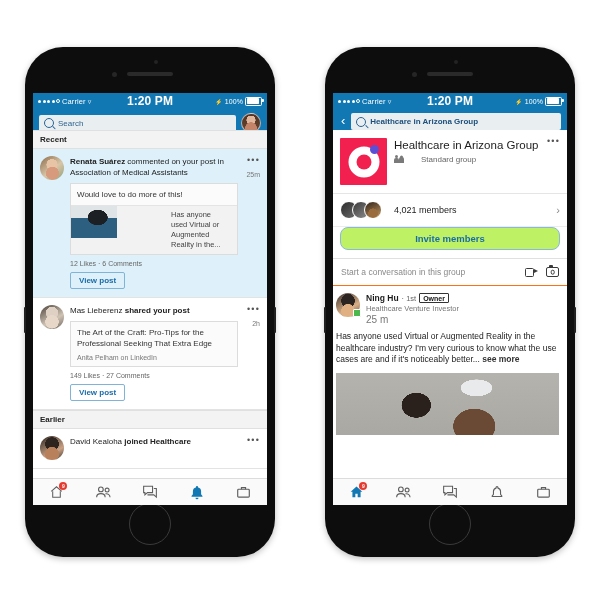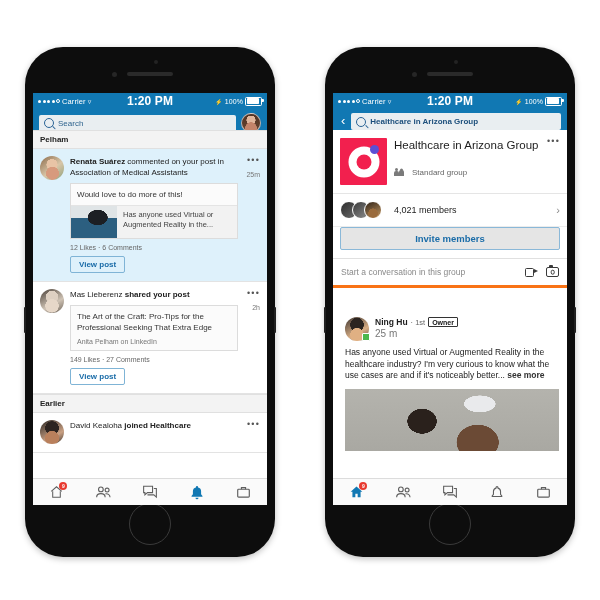--- a/index.html
+++ b/index.html
@@ -78,64 +78,64 @@
   .dots3{position:absolute;right:7px;top:8px;color:#555;font-size:9px;letter-spacing:1.2px;line-height:6px;}
 
   
   .quote{margin-top:5px;border:1px solid #dcdcdc;background:#fbfbfb;}
   .q-text{padding:5px 6px;font-size:8px;color:#333;line-height:11px;}
   .q-inner{display:flex;border-top:1px solid #e4e4e4;background:#f2f2f2;}
   .q-thumb{width:46px;height:32px;flex:none;background:
       radial-gradient(ellipse at 58% 36%, #1c1f24 0 26%, transparent 27%),
       linear-gradient(180deg,#dfe4e6 0 38%, #2c5f80 38% 100%),
       #cfd6d9;}
-  .q-capt{padding:4px 6px;font-size:7.5px;line-height:10px;color:#444;}
+  .q-capt{padding:4px 16px;font-size:7.5px;line-height:10px;color:#444;margin-left:38px;}
   .q-sub{padding:0 6px 5px 6px;font-size:7px;color:#777;}
 
   .n-stats{margin-top:5px;font-size:7px;color:#666;}
   .viewpost{margin-top:5px;display:inline-block;border:1px solid #7fb4d6;border-radius:2px;color:#1a6ca8;font-size:8px;font-weight:bold;padding:3px 8px;background:transparent;}
 
   
   .grp-head{display:flex;padding:8px 7px;gap:7px;position:relative;border-bottom:1px solid #e5e5e5;}
   .grp-logo{width:47px;height:47px;flex:none;background:#f2204e;position:relative;border-radius:1px;}
   .grp-logo .ring{position:absolute;left:50%;top:50%;transform:translate(-50%,-50%);width:31px;height:31px;border-radius:50%;background:#fff;}
   .grp-logo .core{position:absolute;left:50%;top:50%;transform:translate(-50%,-50%);width:15px;height:15px;border-radius:50%;background:#f2204e;}
   .grp-logo .dot{position:absolute;right:8px;top:7px;width:9px;height:9px;border-radius:50%;background:#5b4fd4;}
   .grp-info{flex:1;min-width:0;padding-right:18px;}
   .grp-name{font-size:11.5px;line-height:14px;color:#1d1d1d;}
-  .grp-type{margin-top:16px;font-size:8px;color:#666;display:flex;align-items:flex-start;gap:8px;}
+  .grp-type{margin-top:3px;font-size:8px;color:#666;display:flex;align-items:flex-start;gap:17px;}
   .peeps{width:10px;height:8px;flex:none;position:relative;}
   .peeps::before,.peeps::after{content:"";position:absolute;bottom:0;border-radius:2px 2px 0 0;background:#7a7a7a;}
   .peeps::before{left:0;width:5px;height:5.5px;}
   .peeps::after{right:0;width:5px;height:6.5px;}
   .peeps i{position:absolute;top:0;left:0.6px;width:3.4px;height:3.4px;border-radius:50%;background:#7a7a7a;box-shadow:5px 0.6px 0 0 #7a7a7a;}
 
   .members-row{display:flex;align-items:center;padding:7px;gap:6px;border-bottom:1px solid #ececec;}
   .stack{display:flex;flex:none;}
   .stack span{width:16px;height:16px;border-radius:50%;border:1.2px solid #fff;margin-left:-6px;}
   .stack span:first-child{margin-left:0;}
   .s1{background:linear-gradient(140deg,#2c2c2c,#6b6b6b);}
   .s2{background:linear-gradient(140deg,#3a3a3a,#8d8d8d);}
   .s3{background:radial-gradient(circle at 50% 70%,#9a6b3d 0 34%,transparent 35%),linear-gradient(150deg,#2f2217,#c79a63);}
   .members-txt{flex:1;font-size:9px;color:#222;margin-left:6px;}
   .chev-r{color:#8a8a8a;font-size:11px;font-weight:300;}
 
   .invite-wrap{padding:0 7px 8px 7px;border-bottom:1px solid #e0e0e0;}
-  .invite{display:block;text-align:center;border:1px solid #8ab8d8;border-radius:2px;color:#1a6ca8;font-weight:bold;font-size:9.5px;padding:5px 16px;background:#e5e5e5;}
-
-  .convo{display:flex;align-items:center;gap:8px;padding:8px 8px;border-bottom:3px solid #f97316;}
+  .invite{display:block;text-align:center;border:1px solid #8ab8d8;border-radius:8px;color:#1a6ca8;font-weight:bold;font-size:9.5px;padding:5px 16px;background:#bef264;}
+
+  .convo{display:flex;align-items:center;gap:8px;padding:8px 8px;border-bottom:1px solid #f97316;}
   .convo-txt{flex:1;font-size:8.5px;color:#8a8a8a;}
   .ic-video{width:13px;height:9px;position:relative;flex:none;}
   .ic-video::before{content:"";position:absolute;left:0;top:0;width:8.5px;height:9px;border:1.2px solid #3a3a3a;border-radius:1.5px;box-sizing:border-box;}
   .ic-video::after{content:"";position:absolute;right:0;top:1.6px;border-top:2.8px solid transparent;border-bottom:2.8px solid transparent;border-left:4px solid #3a3a3a;}
   .ic-cam{width:13px;height:10px;border:1.2px solid #3a3a3a;border-radius:2px;position:relative;flex:none;box-sizing:border-box;}
   .ic-cam::before{content:"";position:absolute;left:50%;top:50%;transform:translate(-50%,-50%);width:4.6px;height:4.6px;border:1.1px solid #3a3a3a;border-radius:50%;box-sizing:border-box;}
   .ic-cam::after{content:"";position:absolute;left:2px;top:-2.6px;width:4px;height:2px;background:#3a3a3a;border-radius:1px 1px 0 0;}
 
-  .post{padding:7px 8px 0 12px;margin-top:22px;}
+  .post{padding:7px 8px 0 3px;}
   .p-head{display:flex;gap:6px;}
   .p-av{width:24px;height:24px;border-radius:50%;flex:none;position:relative;
     background:radial-gradient(circle at 50% 74%,#e0b083 0 31%,transparent 32%),
                radial-gradient(circle at 50% 32%,#2b2420 0 33%,transparent 34%),
                linear-gradient(150deg,#3b3330,#d8ae85 62%,#5a4a3d);}
   .p-av .ind{position:absolute;right:-1px;bottom:0px;width:6px;height:6px;background:#4db84d;border:1px solid #fff;border-radius:1px;}
   .p-who{flex:1;min-width:0;}
   .p-l1{display:flex;align-items:center;gap:3px;font-size:8.5px;color:#1d1d1d;}
   .p-l1 b{font-weight:bold;}
   .p-deg{color:#666;font-size:7.5px;text-align:center;}
@@ -197,21 +197,21 @@
       <div class="navbar">
         <div class="searchbox">
           <span class="mag"></span>
           <span class="searchtxt">Search</span>
         </div>
         <div class="me-avatar"></div>
       </div>
 
       <div class="feed">
 
-        <div class="sec-head">Pelham</div>
+        <div class="sec-head">Recent</div>
 
         <div class="notif unread">
           <div class="n-av av-renata"></div>
           <div class="n-body">
             <div class="n-title">
               <b>Renata Suárez</b><span class="plain"> commented on your post in Association of Medical Assistants</span>
             </div>
 
             <div class="quote">
               <div class="q-text">Would love to do more of this!</div>
@@ -384,20 +384,21 @@
           <div class="p-head">
             <div class="p-av">
                 <span class="ind"></span>
               </div>
             <div class="p-who">
               <div class="p-l1">
                 <b>Ning Hu</b>
                 <span class="p-deg">· 1st</span>
                 <span class="p-badge">Owner</span>
               </div>
+              <div class="p-l2">Healthcare Venture Investor</div>
               <div class="p-l3">25 m</div>
             </div>
           </div>
           <div class="p-text"><span>Has anyone used Virtual or Augmented Reality in the healthcare industry? I'm very curious to know what the use cases are and if it's noticeably better...</span><span class="more"> see more</span></div>
           <div class="p-img"></div>
         </div>
 
       </div>
 
       <div class="tabbar">

